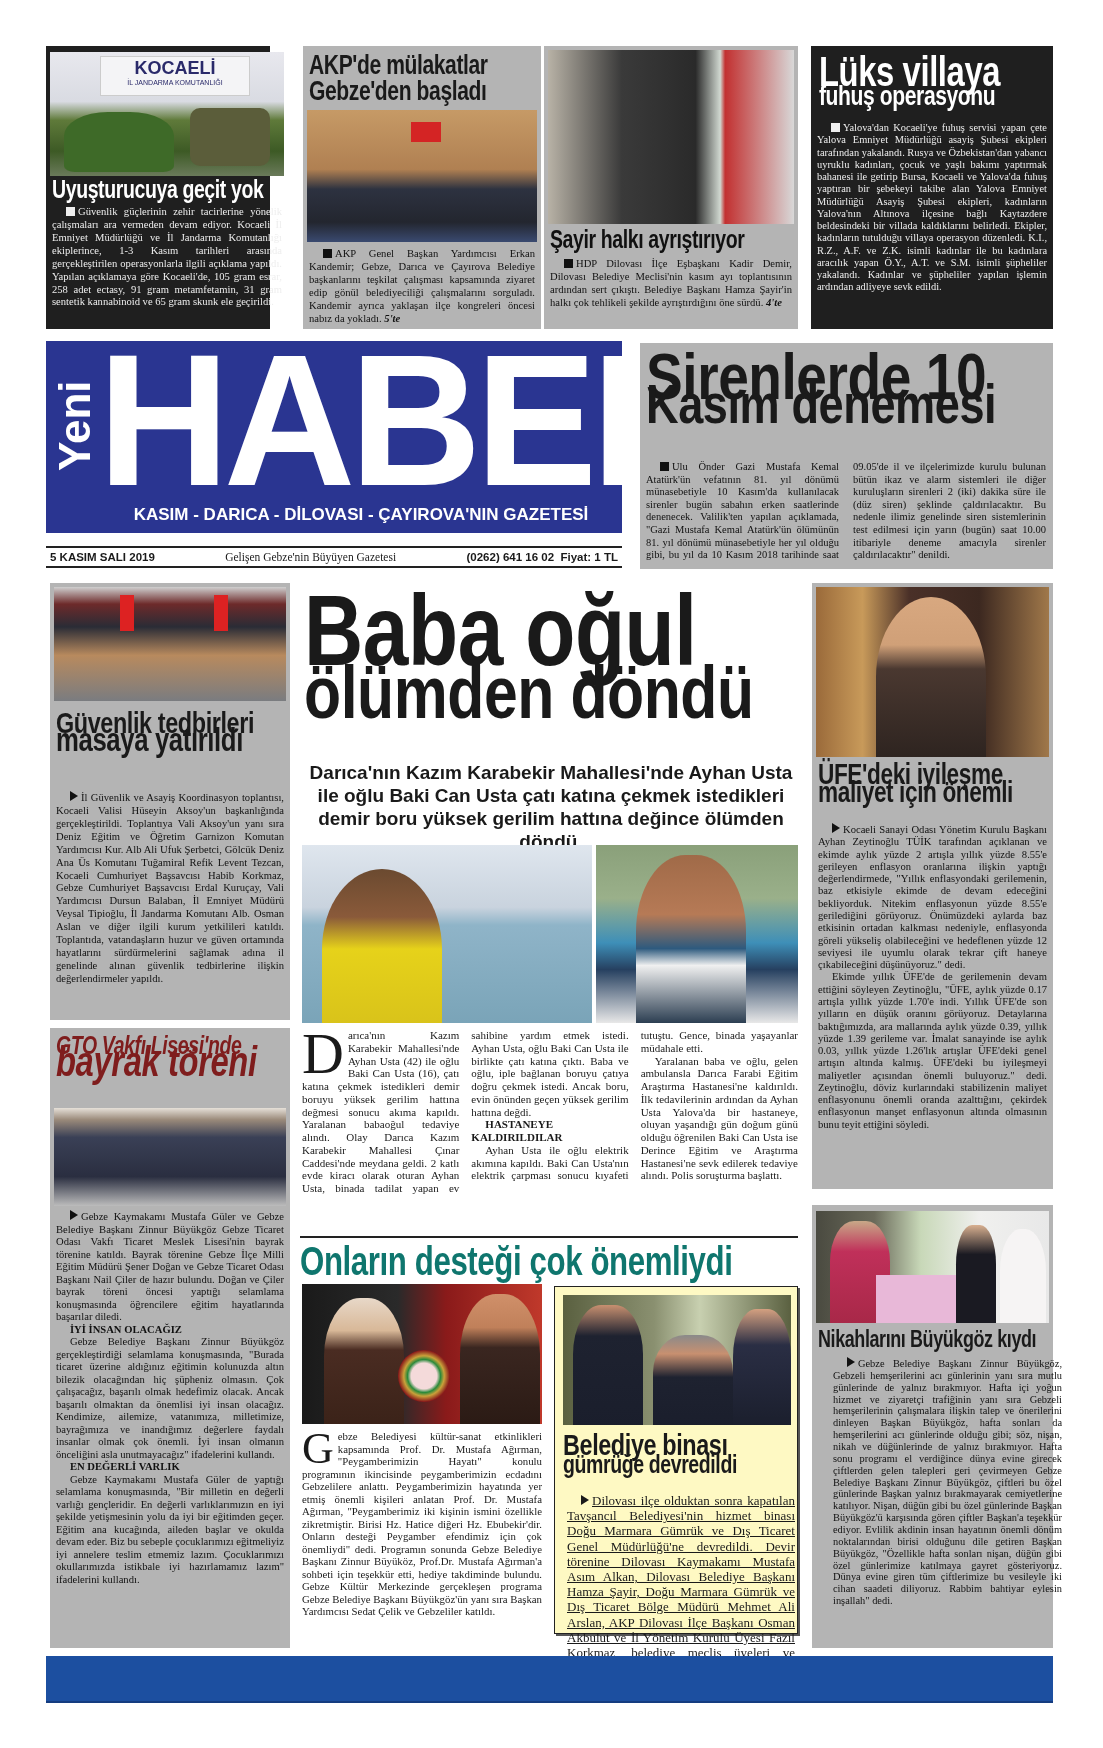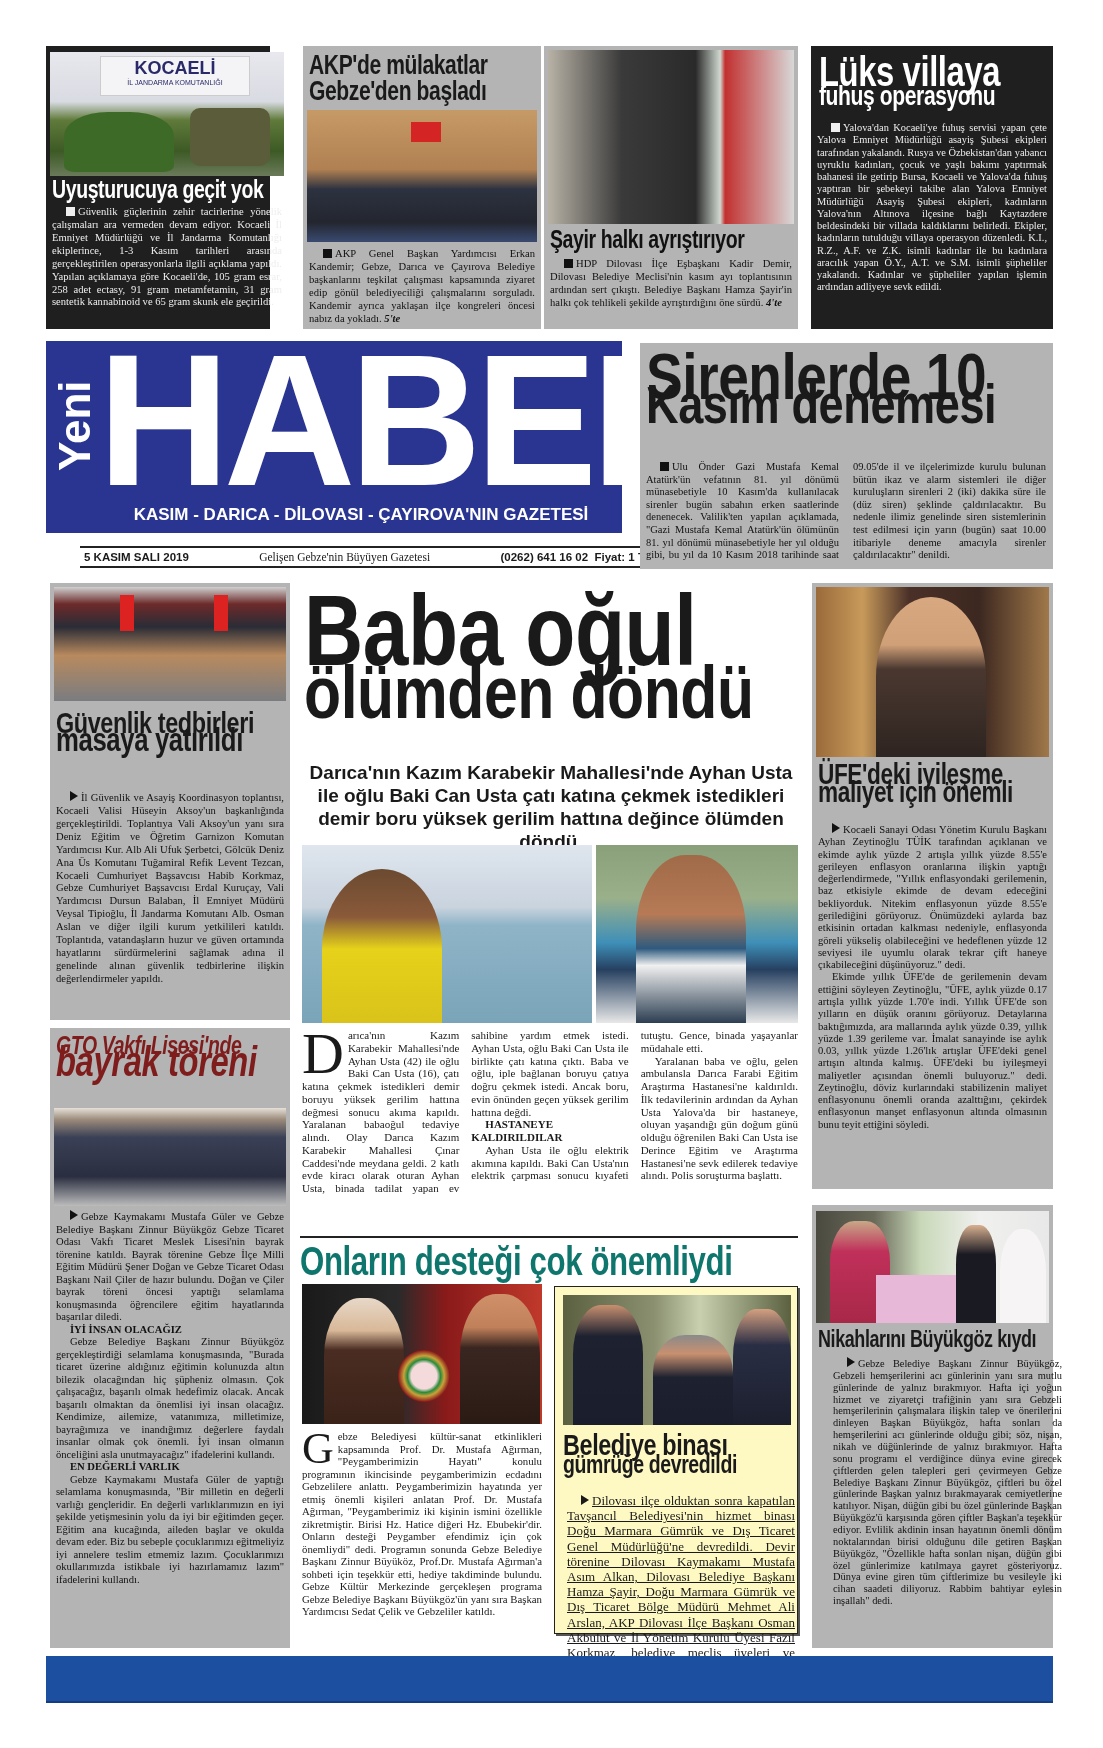--- a/index.html
+++ b/index.html
@@ -79,21 +79,21 @@
   <div class="abs" style="left:4px;top:130px;transform:rotate(-90deg);transform-origin:left top;font-family:'Liberation Sans',sans-serif;font-weight:700;font-size:44px;color:#fff;">
     <span>Yeni</span>
   </div>
   <div class="abs" style="left:52px;top:-6px;font-family:'Liberation Sans',sans-serif;font-weight:700;font-size:188px;line-height:170px;color:#fff;letter-spacing:-6px;">
     <span class="hl-cond" style="transform:scaleX(0.97);">HABER</span>
   </div>
   <div class="abs" style="left:60px;top:164px;width:510px;text-align:center;font-family:'Liberation Sans',sans-serif;font-weight:700;font-size:17px;color:#fff;white-space:nowrap;">
     <span>KASIM - DARICA - DİLOVASI - ÇAYIROVA'NIN GAZETESİ</span>
   </div>
 </div>
-<div class="abs" style="left:46px;top:546px;width:576px;height:22px;border-top:2px solid #222;border-bottom:2px solid #222;font-family:'Liberation Sans',sans-serif;font-size:11.5px;display:flex;align-items:center;justify-content:space-between;padding:0 4px;margin-left:34px;">
+<div class="abs" style="left:46px;top:546px;width:576px;height:22px;border-top:2px solid #222;border-bottom:2px solid #222;font-family:'Liberation Sans',sans-serif;font-size:11.5px;display:flex;align-items:center;justify-content:space-between;padding:0 4px;">
   <span style="font-weight:700;">5 KASIM SALI 2019</span>
   <span style="font-family:'Liberation Serif',serif;">Gelişen Gebze'nin Büyüyen Gazetesi</span>
   <span style="font-weight:700;"><span>(0262) 641 16 02</span>&nbsp;&nbsp;<span>Fiyat: 1 TL</span></span>
 </div>
 
 <div class="abs box-grey" style="left:640px;top:343px;width:413px;height:226px;">
   <div class="hl abs" style="left:6px;top:4px;color:#1a1a1a;">
     <div class="hl-cond" style="font-size:64px;transform:scaleX(0.86);">Sirenlerde 10</div><br>
     <div class="hl-cond" style="font-size:55px;margin-top:-30px;transform:scaleX(0.82);">Kasım denemesi</div>
   </div>

